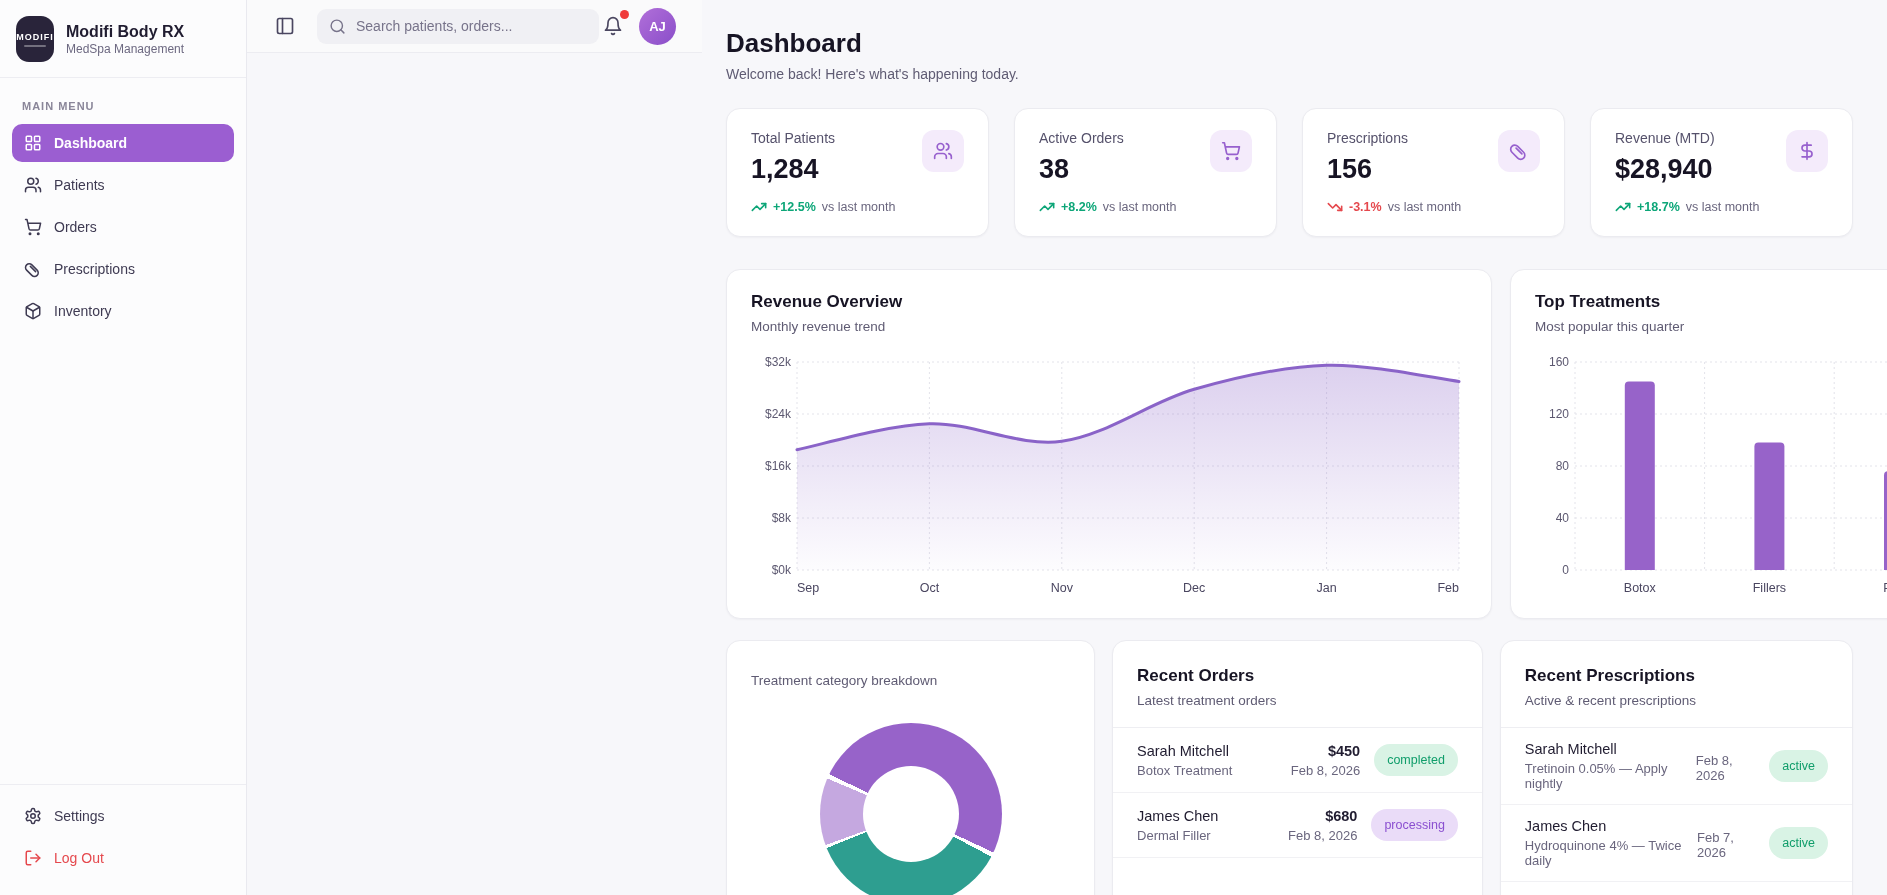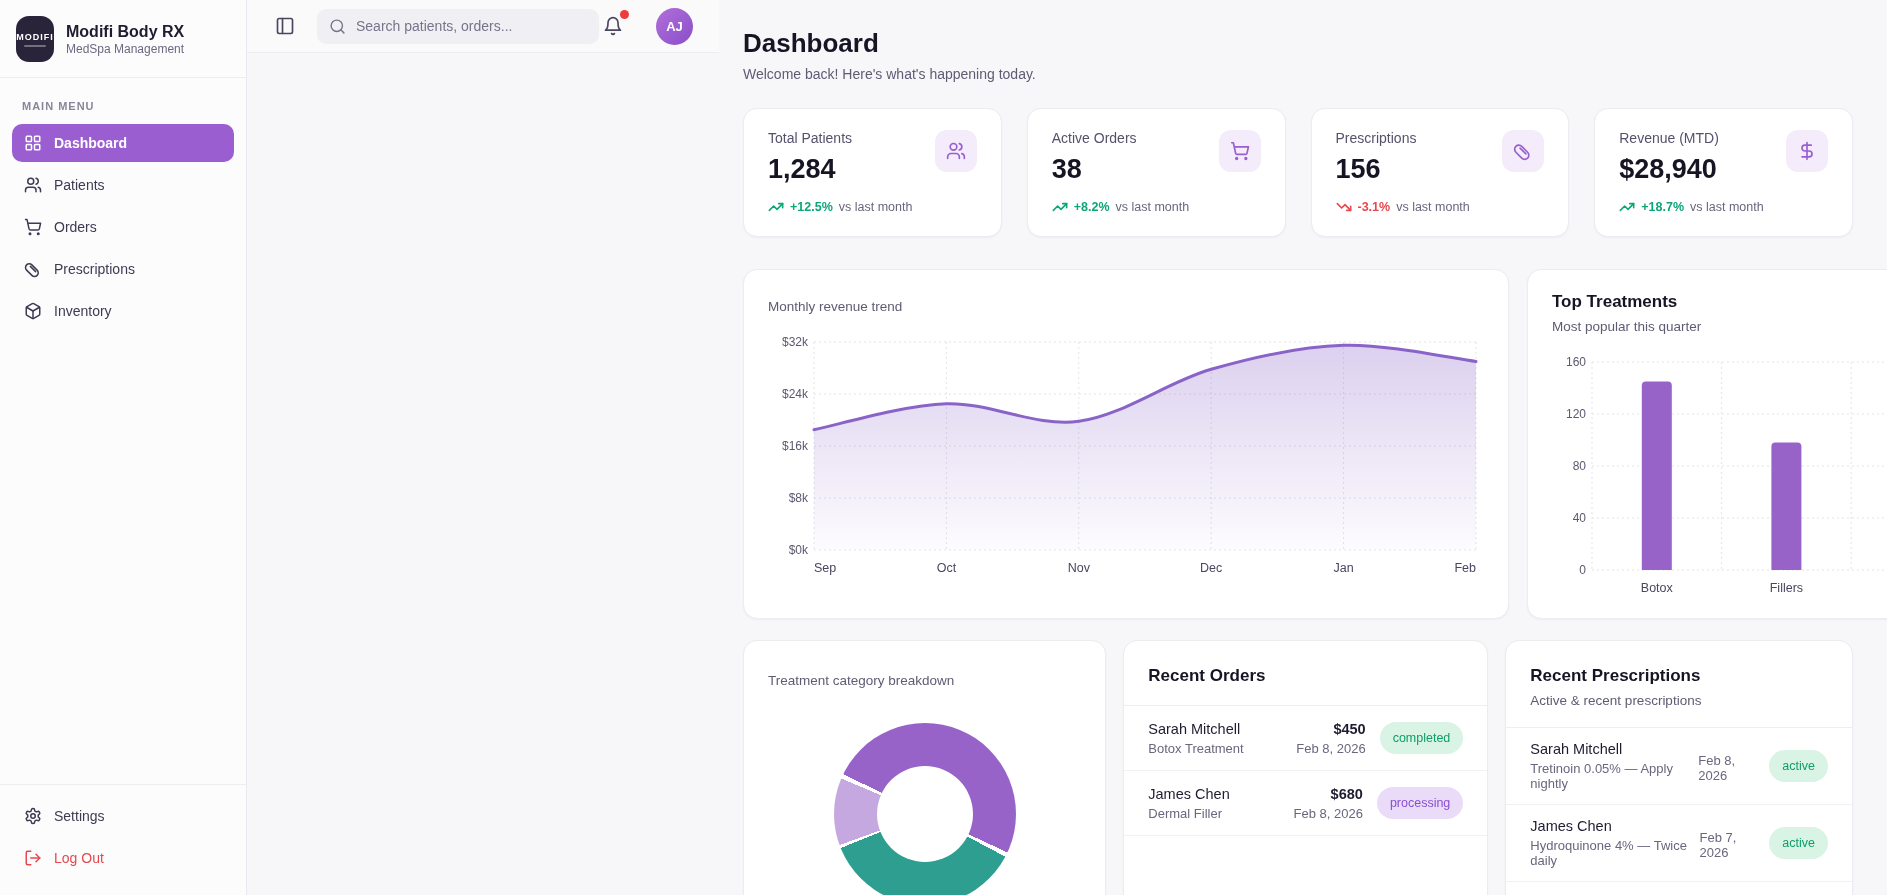--- a/index.html
+++ b/index.html
@@ -23,21 +23,21 @@
   .side-footer .menu-item.danger { color:#e5484d; }
 
   
   .main-col { flex:1; display:flex; flex-direction:row; min-width:0; }
   .topbar { height:53px; min-height:53px; background:#fafafb; border-bottom:1px solid #ececf1; display:flex; align-items:center; justify-content:space-between; padding:0 26px 0 24px; }
   .topbar-left { display:flex; align-items:center; gap:18px; }
   .icon-btn { background:none; border:none; color:#4a4660; display:flex; align-items:center; cursor:pointer; padding:4px; }
   .search-box { display:flex; align-items:center; gap:10px; width:282px; height:35px; background:#f0f0f4; border-radius:9px; padding:0 12px; color:#77738a; }
   .search-box input { border:none; background:transparent; outline:none; font-size:14px; color:#44405a; width:100%; font-family:inherit; }
   .search-box input::placeholder { color:#77738a; }
-  .topbar-right { display:flex; align-items:center; gap:29px; }
+  .topbar-right { display:flex; align-items:center; gap:12px; }
   .bell-wrap { position:relative; }
   .bell-dot { position:absolute; top:-2px; right:-2px; width:9px; height:9px; background:#ef3b3b; border-radius:50%; }
   .avatar { width:37px; height:37px; border-radius:50%; background:linear-gradient(135deg,#b16fd9,#8a4ec9); color:#fff; font-size:13px; font-weight:bold; display:flex; align-items:center; justify-content:center; cursor:pointer; }
 
   
   .content { flex:1; overflow:hidden; padding:28px 34px 0 24px; background:#f7f7fa; }
   .page-title { font-size:26px; font-weight:bold; color:#171424; }
   .page-subtitle { font-size:14px; color:#5f5b73; margin-top:7px; }
 
   .stats-row { display:grid; grid-template-columns:repeat(4,1fr); gap:25px; margin-top:26px; }
@@ -312,20 +312,21 @@
             <svg viewBox="0 0 24 24" fill="none" stroke="currentColor" stroke-width="2" stroke-linecap="round" stroke-linejoin="round">
                 <line x1="12" y1="2" x2="12" y2="22"></line>
                 <path d="M17 5H9.5a3.5 3.5 0 0 0 0 7h5a3.5 3.5 0 0 1 0 7H6"></path>
               </svg>
           </div>
         </div>
       </div>
 
       <div class="charts-row">
         <div class="card chart-card">
+          <div class="card-title">Revenue Overview</div>
           <div class="card-subtitle">Monthly revenue trend</div>
           <div class="chart-holder">
             <svg id="line-chart" class="chart" width="716" height="250">
                 <defs>
                   <linearGradient id="ag" x1="0" y1="0" x2="0" y2="1">
                     <stop offset="0%" stop-color="#8a63c8" stop-opacity="0.3"></stop>
                     <stop offset="100%" stop-color="#8a63c8" stop-opacity="0.02"></stop>
                   </linearGradient>
                 </defs>
                 <line x1="46" x2="708" y1="220" y2="220" stroke="#e3e3ea" stroke-dasharray="2 3"></line>
@@ -398,20 +399,21 @@
             <div class="card-subtitle">Treatment category breakdown</div>
           </div>
           <div class="donut-wrap">
             <div id="donut" class="donut" style="background: conic-gradient(rgb(151, 99, 201) 0deg, rgb(151, 99, 201) 115deg, rgb(255, 255, 255) 115deg, rgb(255, 255, 255) 118deg, rgb(46, 158, 144) 118deg, rgb(46, 158, 144) 248deg, rgb(255, 255, 255) 248deg, rgb(255, 255, 255) 250deg, rgb(197, 168, 224) 250deg, rgb(197, 168, 224) 293deg, rgb(255, 255, 255) 293deg, rgb(255, 255, 255) 296deg, rgb(151, 99, 201) 296deg, rgb(151, 99, 201) 360deg);"></div>
           </div>
         </div>
 
         <div class="card list-card">
           <div class="list-head">
             <div class="card-title">Recent Orders</div>
+            <div class="card-subtitle">Latest treatment orders</div>
           </div>
           <div class="list-row">
             <div>
               <div class="row-name">Sarah Mitchell</div>
               <div class="row-detail">Botox Treatment</div>
             </div>
             <div class="row-right">
               <div class="row-meta">
                 <div class="row-amount">$450</div>
                 <div class="row-date">Feb 8, 2026</div>

